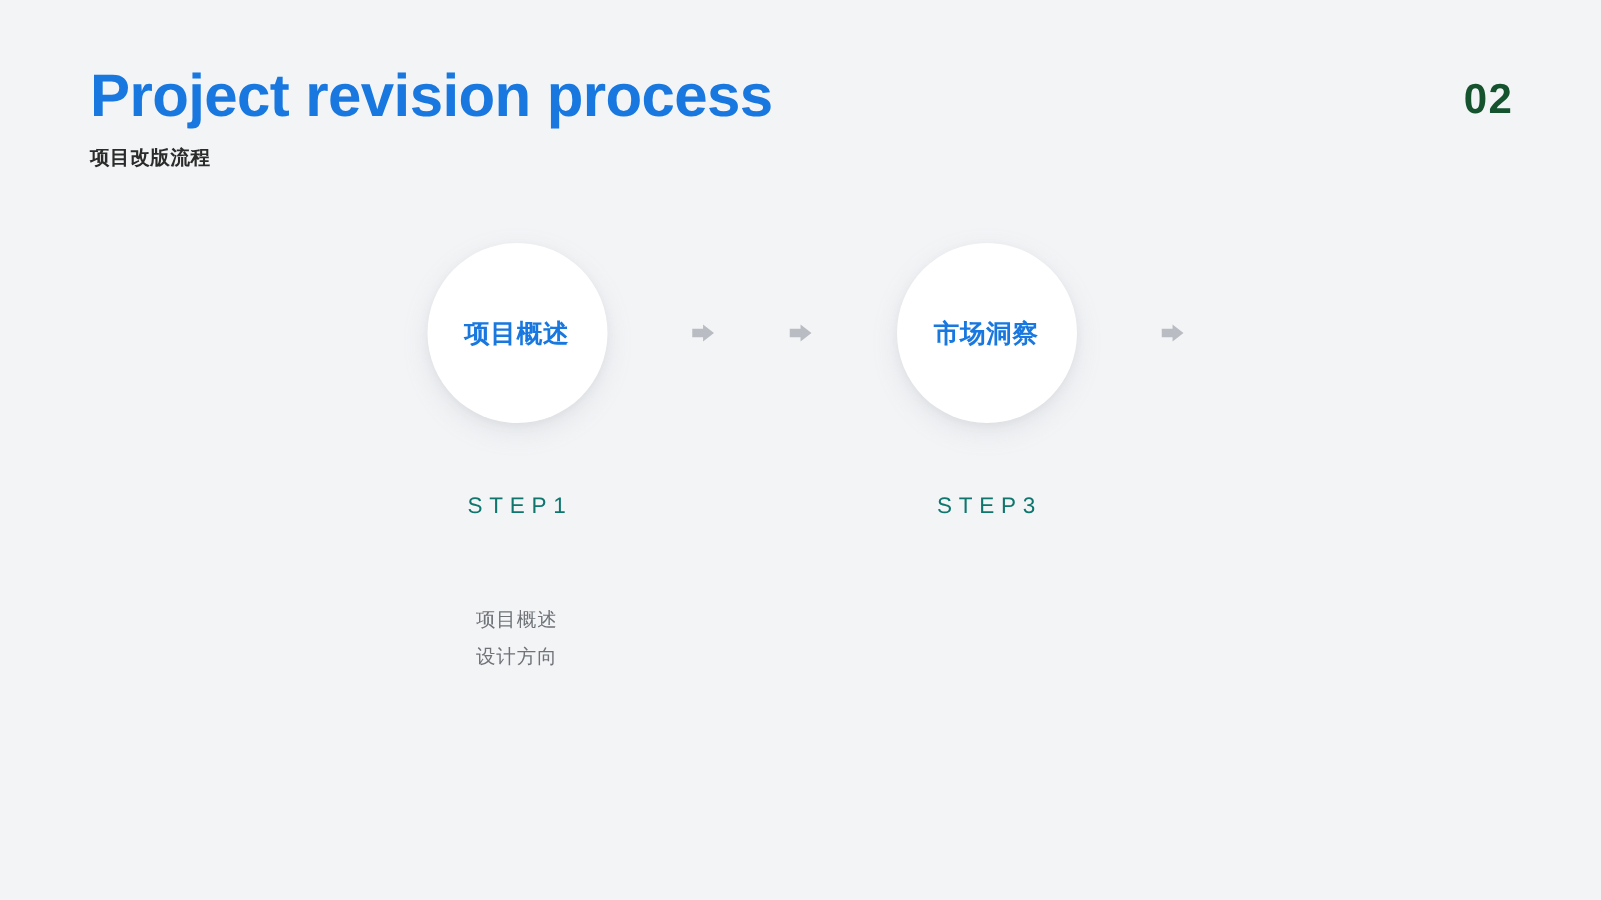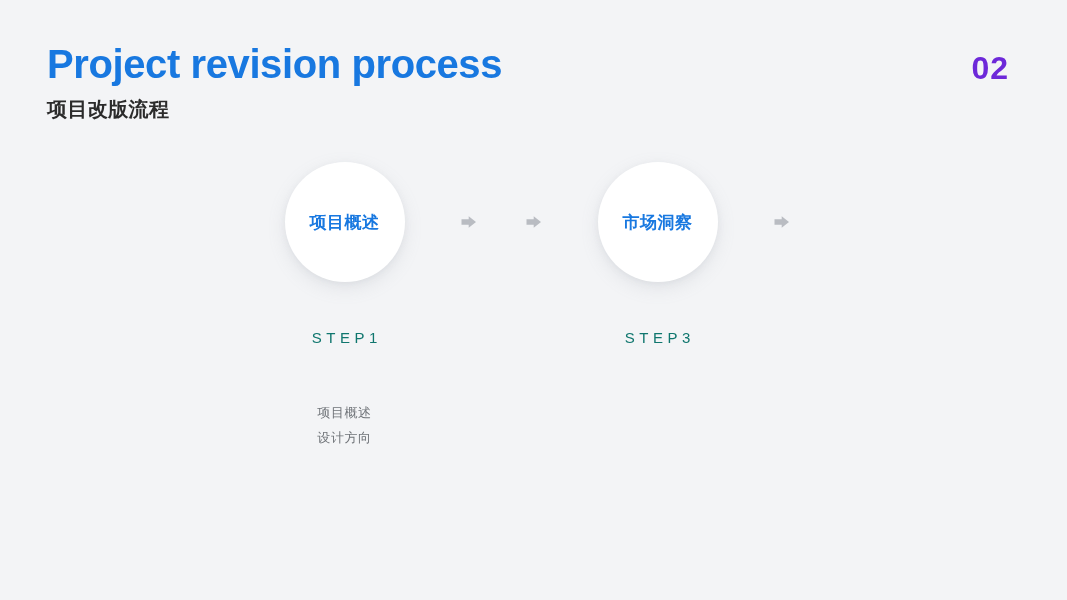--- a/index.html
+++ b/index.html
@@ -13,48 +13,48 @@
   body {
     background: #f3f4f6;
     font-family: "Liberation Sans", "DejaVu Sans", sans-serif;
     position: relative;
     -webkit-font-smoothing: antialiased;
   }
 
   
   .slide-header {
     position: absolute;
-    left: 47px;
+    left: 60px;
     top: 42px;
   }
 
   .slide-title {
     font-size: 40px;
     font-weight: bold;
     color: #1878e0;
     letter-spacing: -0.4px;
     line-height: 1.12;
     white-space: nowrap;
   }
 
   .slide-subtitle {
     margin-top: 9px;
-    font-size: 20px;
+    font-size: 13px;
     font-weight: bold;
     color: #2b2b2b;
     letter-spacing: 0.4px;
   }
 
   .page-number {
     position: absolute;
     right: 58px;
     top: 50px;
-    font-size: 32px;
+    font-size: 28px;
     font-weight: bold;
-    color: #6d28d9;
+    color: #14532d;
     letter-spacing: 1px;
   }
 
   
   .steps-row {
     position: absolute;
     left: 0;
     right: 0;
     top: 150px;
     display: flex;

